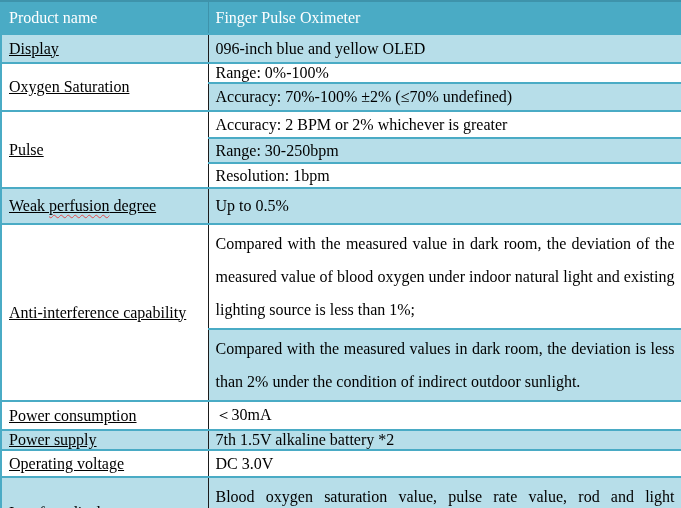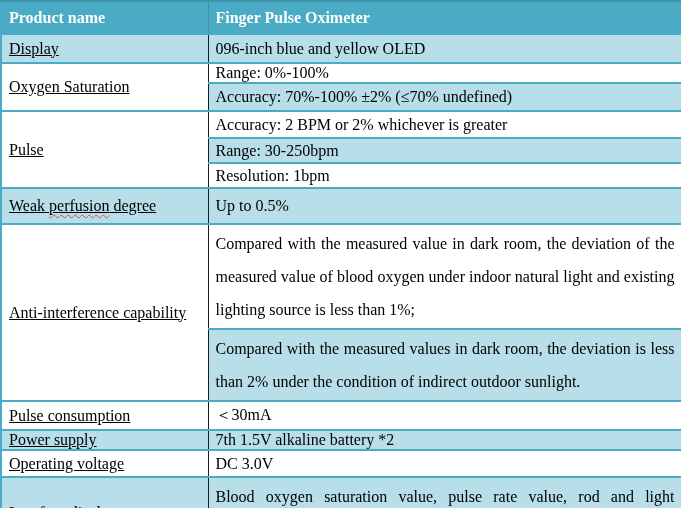--- a/index.html
+++ b/index.html
@@ -33,21 +33,21 @@
     vertical-align: middle;
     border-top: 2px solid var(--border-color);
     border-bottom: 2px solid var(--border-color);
     overflow: hidden;
   }
 
   
   tr.hdr th {
     background: var(--header-bg);
     color: var(--header-text);
-    font-weight: bold;
+    font-weight: normal;
     text-align: left;
     border-top: 2px solid var(--top-border-color);
     border-bottom: 2px solid var(--border-color);
   }
   tr.hdr th.c1 { border-left: 2px solid var(--header-bg); border-right: 1px solid var(--top-border-color); }
   tr.hdr th.c2 { border-right: 1px solid #8CC8D8; }
 
   
   td.lab {
     border-left: 2px solid var(--border-color);
@@ -125,21 +125,21 @@
 
   <tr class="white" style="height:76px">
     <td class="lab bg-white" rowspan="2">Anti-interference capability</td>
     <td class="val justify">Compared with the measured value in dark room, the deviation of the measured value of blood oxygen under indoor natural light and existing lighting source is less than 1%;</td>
   </tr>
   <tr class="blue" style="height:50px">
     <td class="val justify">Compared with the measured values in dark room, the deviation is less than 2% under the condition of indirect outdoor sunlight.</td>
   </tr>
 
   <tr class="white" style="height:29px">
-    <td class="lab">Pulse consumption</td>
+    <td class="lab">Power consumption</td>
     <td class="val">＜30mA</td>
   </tr>
 
   <tr class="blue" style="height:16px">
     <td class="lab">Power supply</td>
     <td class="val">7th 1.5V alkaline battery *2</td>
   </tr>
 
   <tr class="white" style="height:27px">
     <td class="lab">Operating voltage</td>

